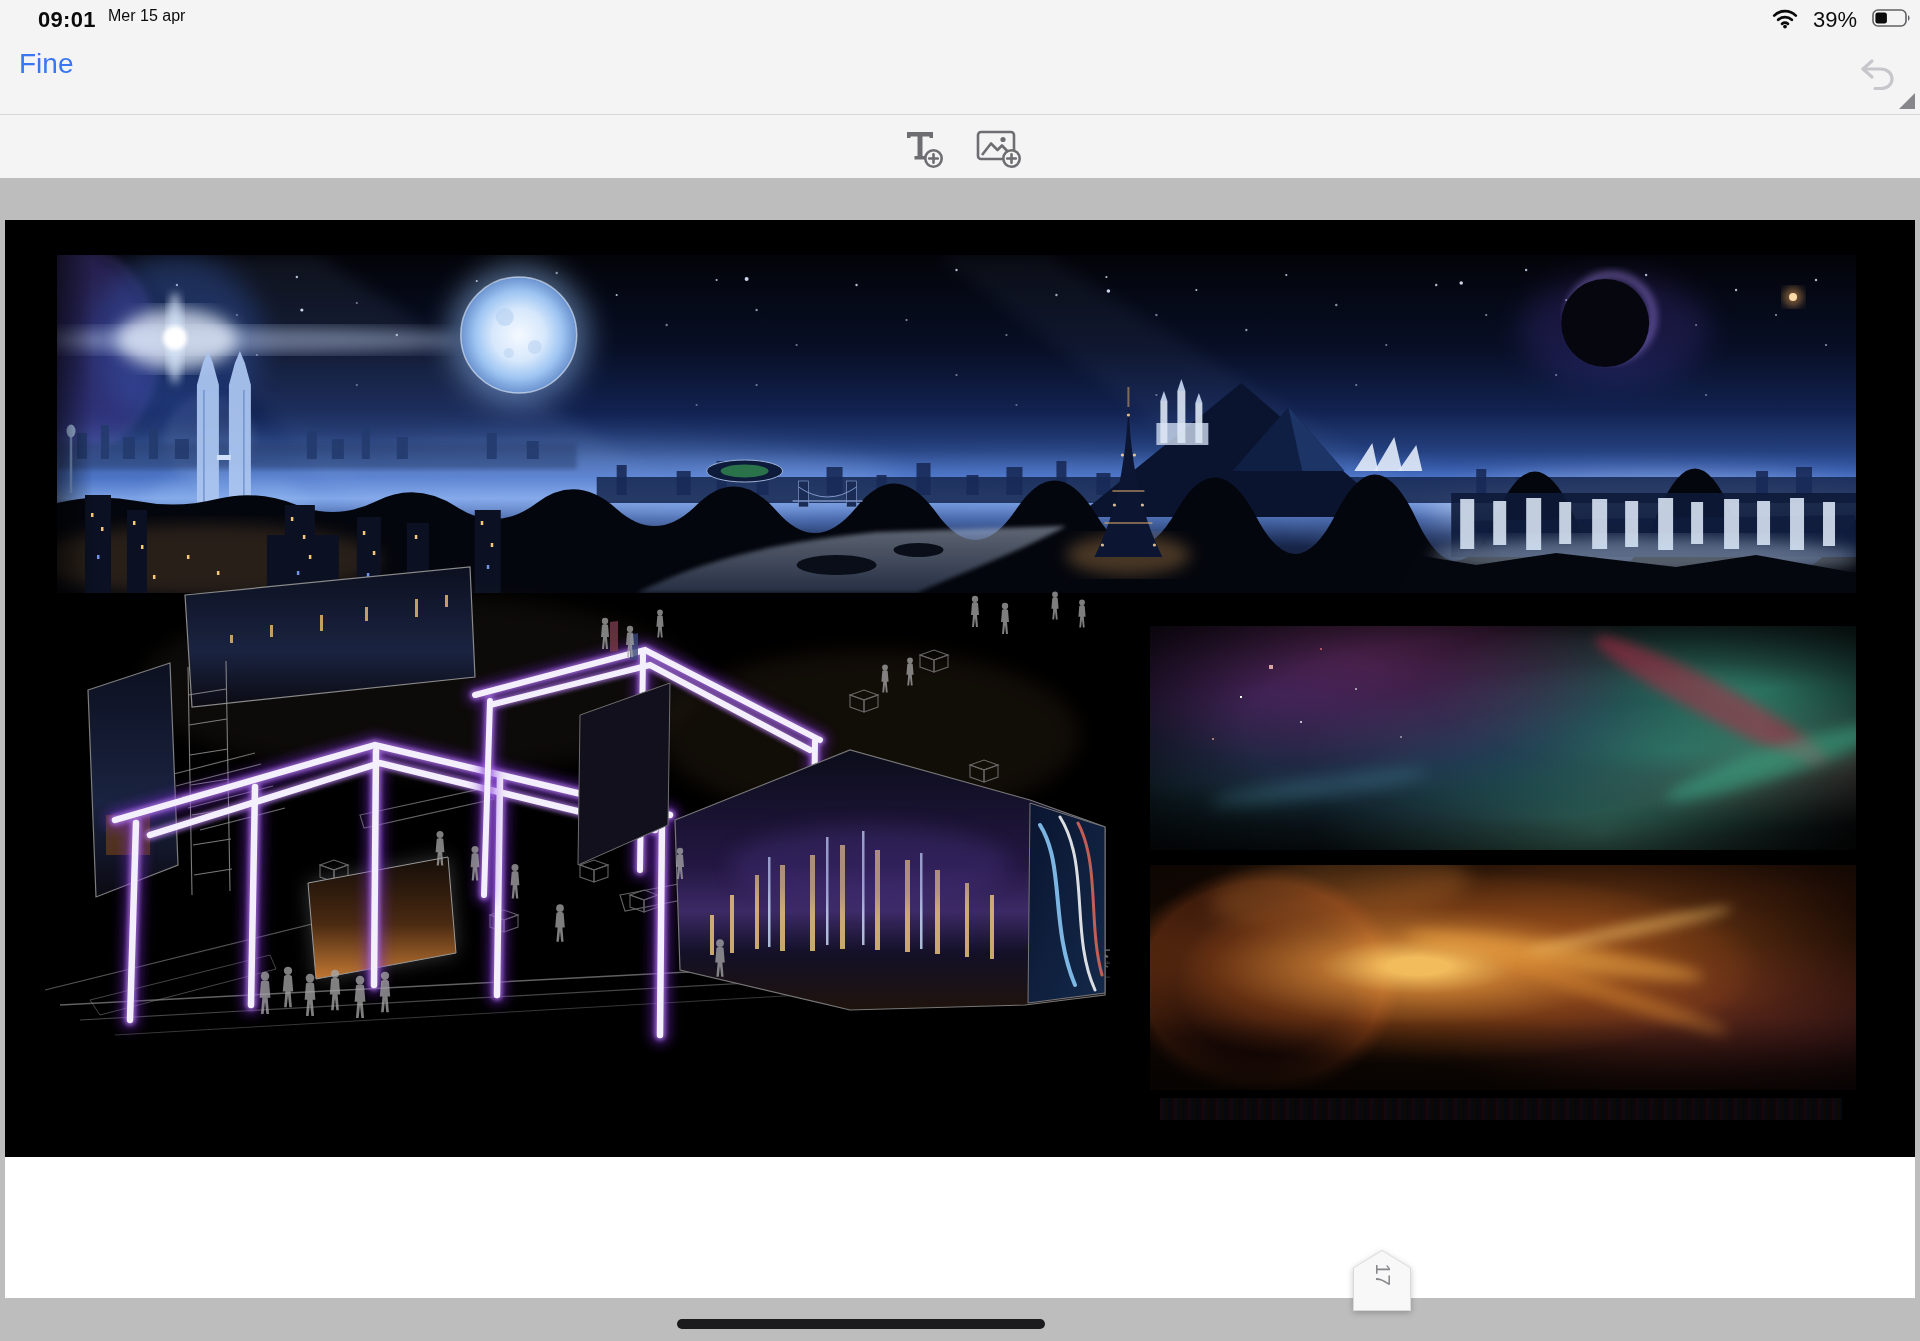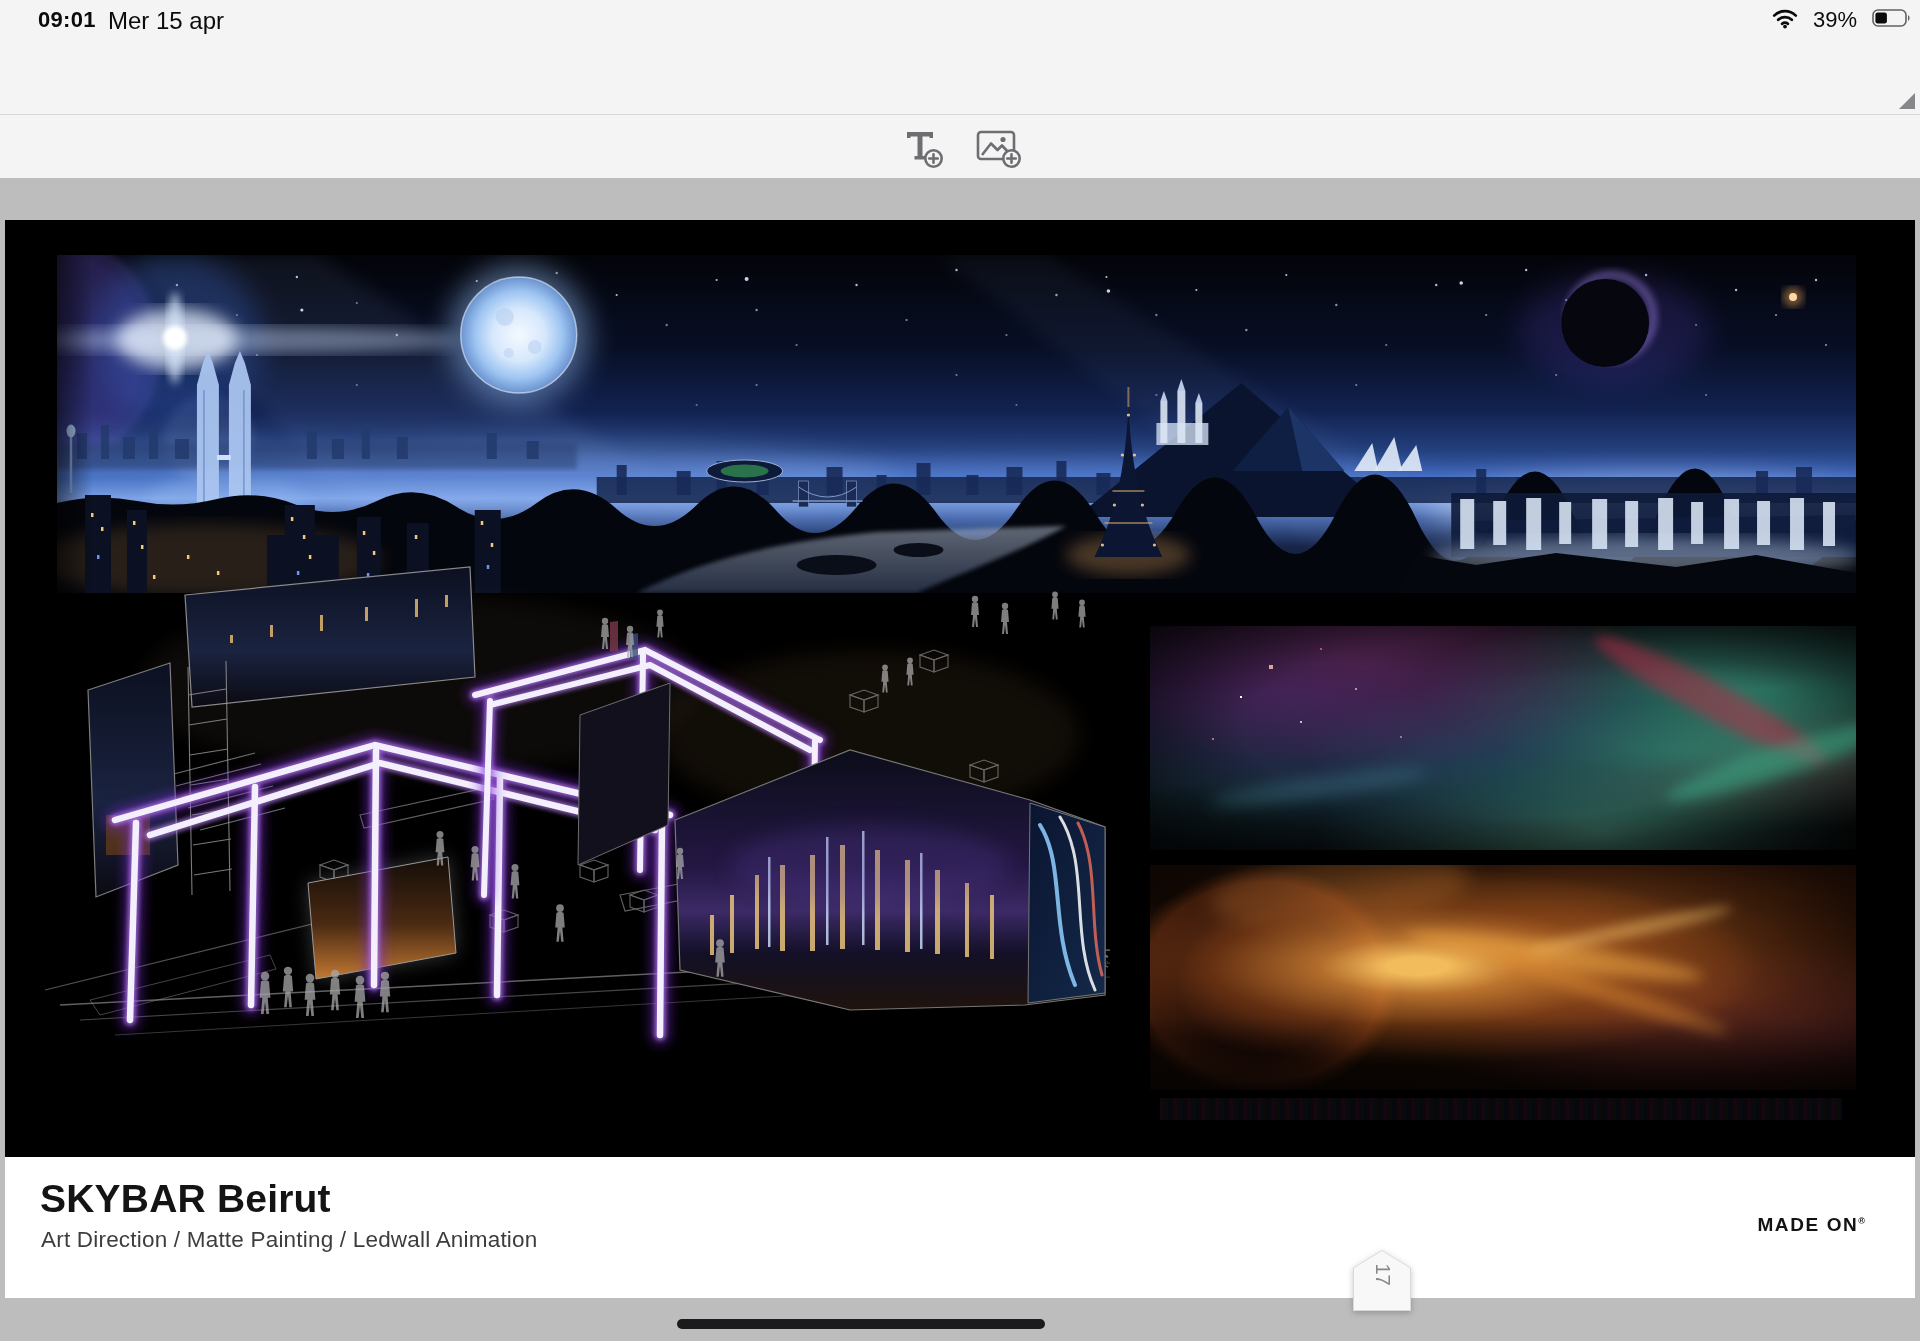--- a/index.html
+++ b/index.html
@@ -3,21 +3,21 @@
 <meta charset="utf-8">
 <style>
   html,body{margin:0;padding:0;background:#000;}
   .screen{position:relative;width:1920px;height:1341px;overflow:hidden;
     font-family:"Liberation Sans","DejaVu Sans",sans-serif;background:#bdbdbd;-webkit-font-smoothing:antialiased;}
 
   
   .topbar{position:absolute;left:0;top:0;width:1920px;height:178px;background:#f4f4f5;}
   .statusbar{position:absolute;left:8px;top:0;width:1920px;height:45px;}
   .sb-time{position:absolute;left:30px;top:7px;font-size:22px;font-weight:700;color:#0b0b0c;letter-spacing:.3px;}
-  .sb-date{position:absolute;left:100px;top:7px;font-size:24px;font-weight:400;color:#0b0b0c;}
+  .sb-date{position:absolute;left:100px;top:7px;font-size:16px;font-weight:400;color:#0b0b0c;}
   .sb-right{position:absolute;right:16px;top:6px;display:flex;align-items:center;gap:15px;height:28px;}
   .sb-batt-pct{font-size:22px;color:#0b0b0c;}
   .navbar{position:absolute;left:0;top:45px;width:1920px;height:70px;}
   .done-btn{position:absolute;left:19px;top:3px;font-size:28px;color:#3a76f0;cursor:pointer;background:none;border:none;padding:0;font-family:inherit;}
   .undo-btn{position:absolute;right:24px;top:12px;width:38px;height:34px;background:none;border:none;padding:0;cursor:pointer;}
   .hr1{position:absolute;left:0;top:114px;width:1920px;height:1px;background:#d8d8da;}
   .toolbar{position:absolute;left:0;top:115px;width:1920px;height:63px;}
   .tool-btn{position:absolute;top:9px;width:46px;height:46px;background:none;border:none;padding:0;cursor:pointer;}
   .tool-text{left:899px;}
   .tool-image{left:975px;}
@@ -102,20 +102,31 @@
         <span>
           <svg width="40" height="20" viewBox="0 0 40 20">
             <rect x="1" y="2" width="33" height="16" rx="5" fill="none" stroke="#3c3c3f" stroke-width="1.6" opacity=".8"></rect>
             <rect x="3.4" y="4.4" width="11.5" height="11.2" rx="2.4" fill="#0b0b0c"></rect>
             <path d="M36,7 a3.6,3.6 0 0 1 0,6 z" fill="#3c3c3f" opacity=".8"></path>
           </svg>
         </span>
       </div>
     </div>
 
+    <div class="navbar">
+      <button class="done-btn">Fine</button>
+      <button class="undo-btn">
+        <span>
+          <svg width="38" height="34" viewBox="0 0 38 34" fill="none">
+            <path d="M14,4 L5,12 L14,20" stroke="#c7c7cb" stroke-width="3.2" stroke-linecap="round" stroke-linejoin="round"></path>
+            <path d="M5,12 H23 C29.6,12 34,16.6 34,22 C34,27.4 29.6,31.5 23,31.5 H17" stroke="#c7c7cb" stroke-width="3.2" stroke-linecap="round" fill="none"></path>
+          </svg>
+        </span>
+      </button>
+    </div>
 
     <div class="hr1"></div>
 
     <div class="toolbar">
       <button class="tool-btn tool-text">
         <span>
           <svg width="46" height="46" viewBox="0 0 46 46">
             <path d="M8,8 H34 V14 H30.5 V12.5 H23.5 V32 H26.5 V35.5 H15.5 V32 H18.5 V12.5 H11.5 V14 H8 Z" fill="#6e6e72"></path>
             <circle cx="34.5" cy="34.5" r="8.2" fill="#f4f4f5" stroke="#6e6e72" stroke-width="2.6"></circle>
             <path d="M34.5,30.2 V38.8 M30.2,34.5 H38.8" stroke="#6e6e72" stroke-width="2.6" stroke-linecap="round"></path>
@@ -638,25 +649,20 @@
         <div class="ink ink-orange">
           <div class="wisp" style="left:255px;top:78px;width:300px;height:26px;background:rgba(240,170,70,.55);transform:rotate(8deg);filter:blur(7px);"></div>
           <div class="wisp" style="left:325px;top:118px;width:260px;height:18px;background:rgba(220,140,50,.5);transform:rotate(18deg);filter:blur(7px);"></div>
           <div class="wisp" style="left:375px;top:58px;width:210px;height:14px;background:rgba(250,200,110,.5);transform:rotate(-12deg);filter:blur(6px);"></div>
           <div class="wisp" style="left:60px;top:-10px;width:260px;height:70px;background:rgba(200,120,50,.30);transform:rotate(-6deg);filter:blur(10px);"></div>
         </div>
 
         <div class="noise-strip"></div>
       </div>
 
-      <div class="pfooter">
-        <div class="pf-title">SKYBAR Beirut</div>
-        <div class="pf-sub">Art Direction / Matte Painting / Ledwall Animation</div>
-        <div class="pf-brand"><span>MADE ON</span><sup>®</sup></div>
-      </div>
     </section>
   </main>
 
   <div class="page-tab">
     <div class="tab-outer"></div>
     <div class="tab-inner"></div>
     <div class="tab-num">17</div>
   </div>
 
   <div class="home-indicator"></div>

